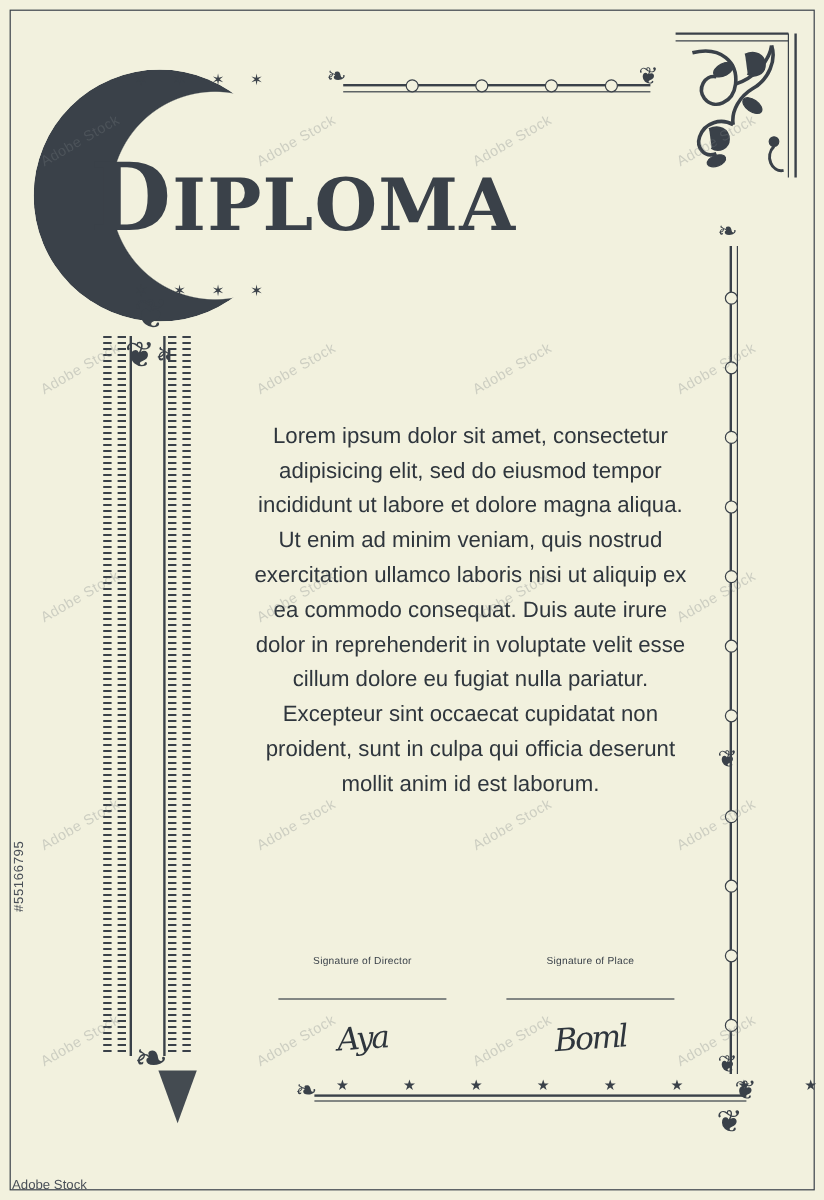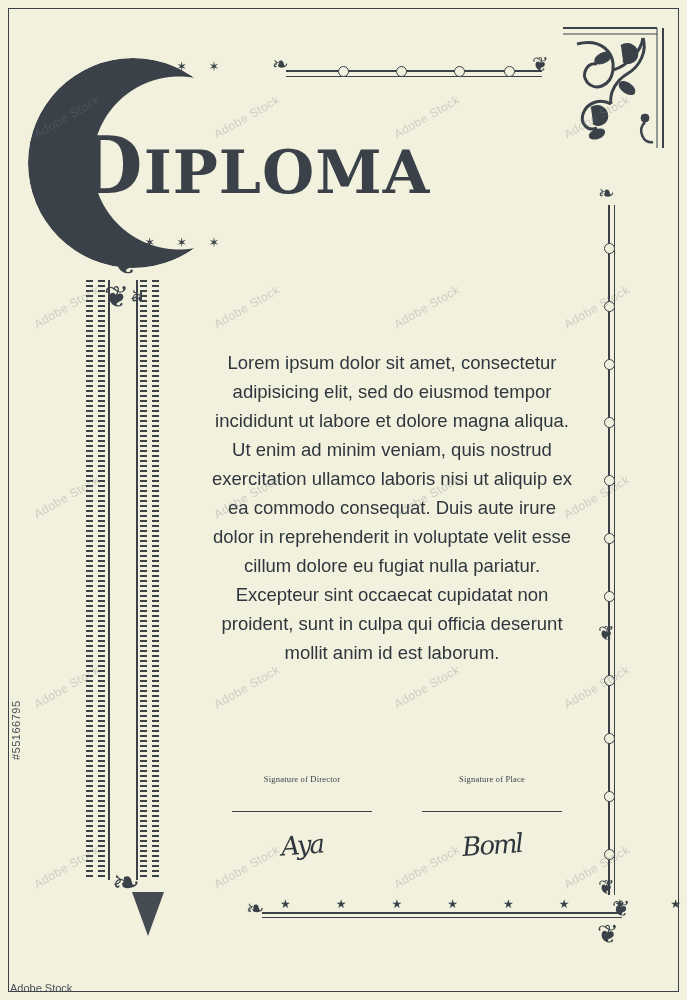--- a/index.html
+++ b/index.html
@@ -104,25 +104,26 @@
   
   .sign-row{
     position:absolute;
     left:232px;top:774px;
     width:330px;
     display:flex;
     justify-content:space-between;
   }
   .sign-block{width:140px;text-align:center;}
   .sign-caption{
-    font-family:Liberation Serif, serif;
+    font-family:Liberation Sans, sans-serif;
     font-size:8.5px;
     color:#3a4149;
     letter-spacing:.2px;
     margin-bottom:26px;
+    margin-top:21px;
   }
   .sign-line{
     border-bottom:1px solid #3a4149;
     height:1px;
     width:100%;
   }
   .sign-mark{
     position:absolute;
     width:140px;
     height:34px;

